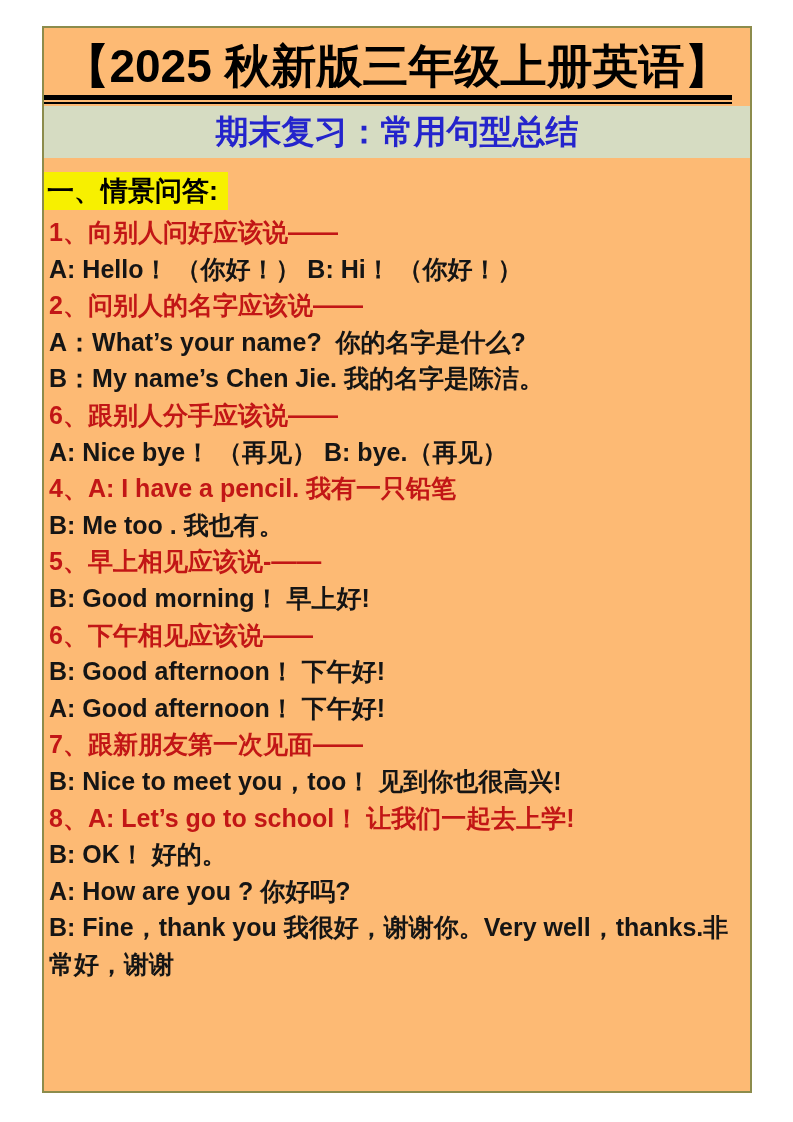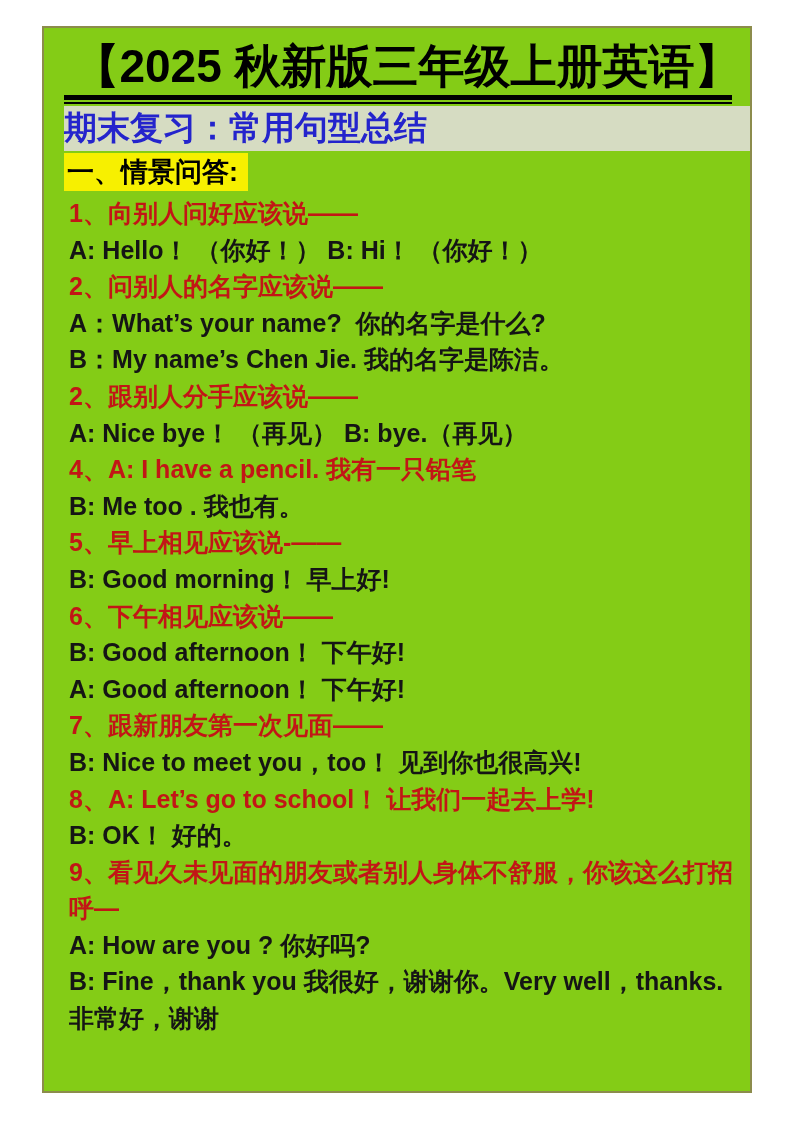--- a/index.html
+++ b/index.html
@@ -16,22 +16,21 @@
     overflow: hidden;
   }
   .frame {
     position: absolute;
     left: 42px;
     top: 26px;
     width: 710px;
     height: 1067px;
     box-sizing: border-box;
     border: 2px solid var(--border, #8c8c4c);
-    background: #84cc16;
-    padding-left: 20px;
+    background: #fdba74;
   }
   .doc-title {
     margin: 12px 8px 0 8px;
     text-align: center;
     font-size: 46px;
     line-height: 52px;
     font-weight: 900;
     color: #000000;
     white-space: nowrap;
     letter-spacing: 0px;
@@ -43,34 +42,34 @@
     height: 5px;
     background: #000000;
   }
   .title-underline .ul-thin {
     height: 2px;
     background: #000000;
     margin-top: 2px;
   }
   .subtitle-band {
     margin-top: 2px;
-    height: 45px;
+    height: 52px;
     background: var(--band, #d6dcc2);
     display: flex;
     align-items: center;
-    justify-content: flex-start;
+    justify-content: center;
   }
   .subtitle {
     font-size: 33px;
     font-weight: bold;
     color: var(--blue, #2424cc);
     white-space: nowrap;
   }
   .section-heading-wrap {
-    margin-top: 2px;
+    margin-top: 14px;
     height: 38px;
     display: flex;
   }
   .section-heading {
     display: inline-block;
     background: var(--yellow, #f7f000);
     color: #000000;
     font-size: 27px;
     font-weight: bold;
     line-height: 38px;
@@ -112,32 +111,31 @@
     <div class="section-heading-wrap">
       <span class="section-heading">一、情景问答:</span>
     </div>
 
     <div class="qa-list">
         <div class="line red">1、向别人问好应该说——</div>
         <div class="line black">A: Hello！ （你好！） B: Hi！ （你好！）</div>
         <div class="line red">2、问别人的名字应该说——</div>
         <div class="line black">A：What’s your name?  你的名字是什么?</div>
         <div class="line black">B：My name’s Chen Jie. 我的名字是陈洁。</div>
-        <div class="line red">2、跟别人分手应该说——</div>
+        <div class="line red">6、跟别人分手应该说——</div>
         <div class="line black">A: Nice bye！ （再见） B: bye.（再见）</div>
         <div class="line red">4、A: I have a pencil. 我有一只铅笔</div>
         <div class="line black">B: Me too . 我也有。</div>
         <div class="line red">5、早上相见应该说-——</div>
         <div class="line black">B: Good morning！ 早上好!</div>
         <div class="line red">6、下午相见应该说——</div>
         <div class="line black">B: Good afternoon！ 下午好!</div>
         <div class="line black">A: Good afternoon！ 下午好!</div>
         <div class="line red">7、跟新朋友第一次见面——</div>
         <div class="line black">B: Nice to meet you，too！ 见到你也很高兴!</div>
         <div class="line red">8、A: Let’s go to school！ 让我们一起去上学!</div>
         <div class="line black">B: OK！ 好的。</div>
-        <div class="line red">9、看见久未见面的朋友或者别人身体不舒服，你该这么打招呼—</div>
         <div class="line black">A: How are you ? 你好吗?</div>
         <div class="line black">B: Fine，thank you 我很好，谢谢你。Very well，thanks.非常好，谢谢</div>
       </div>
 
   </div>
 </div>
 
 </body></html>

